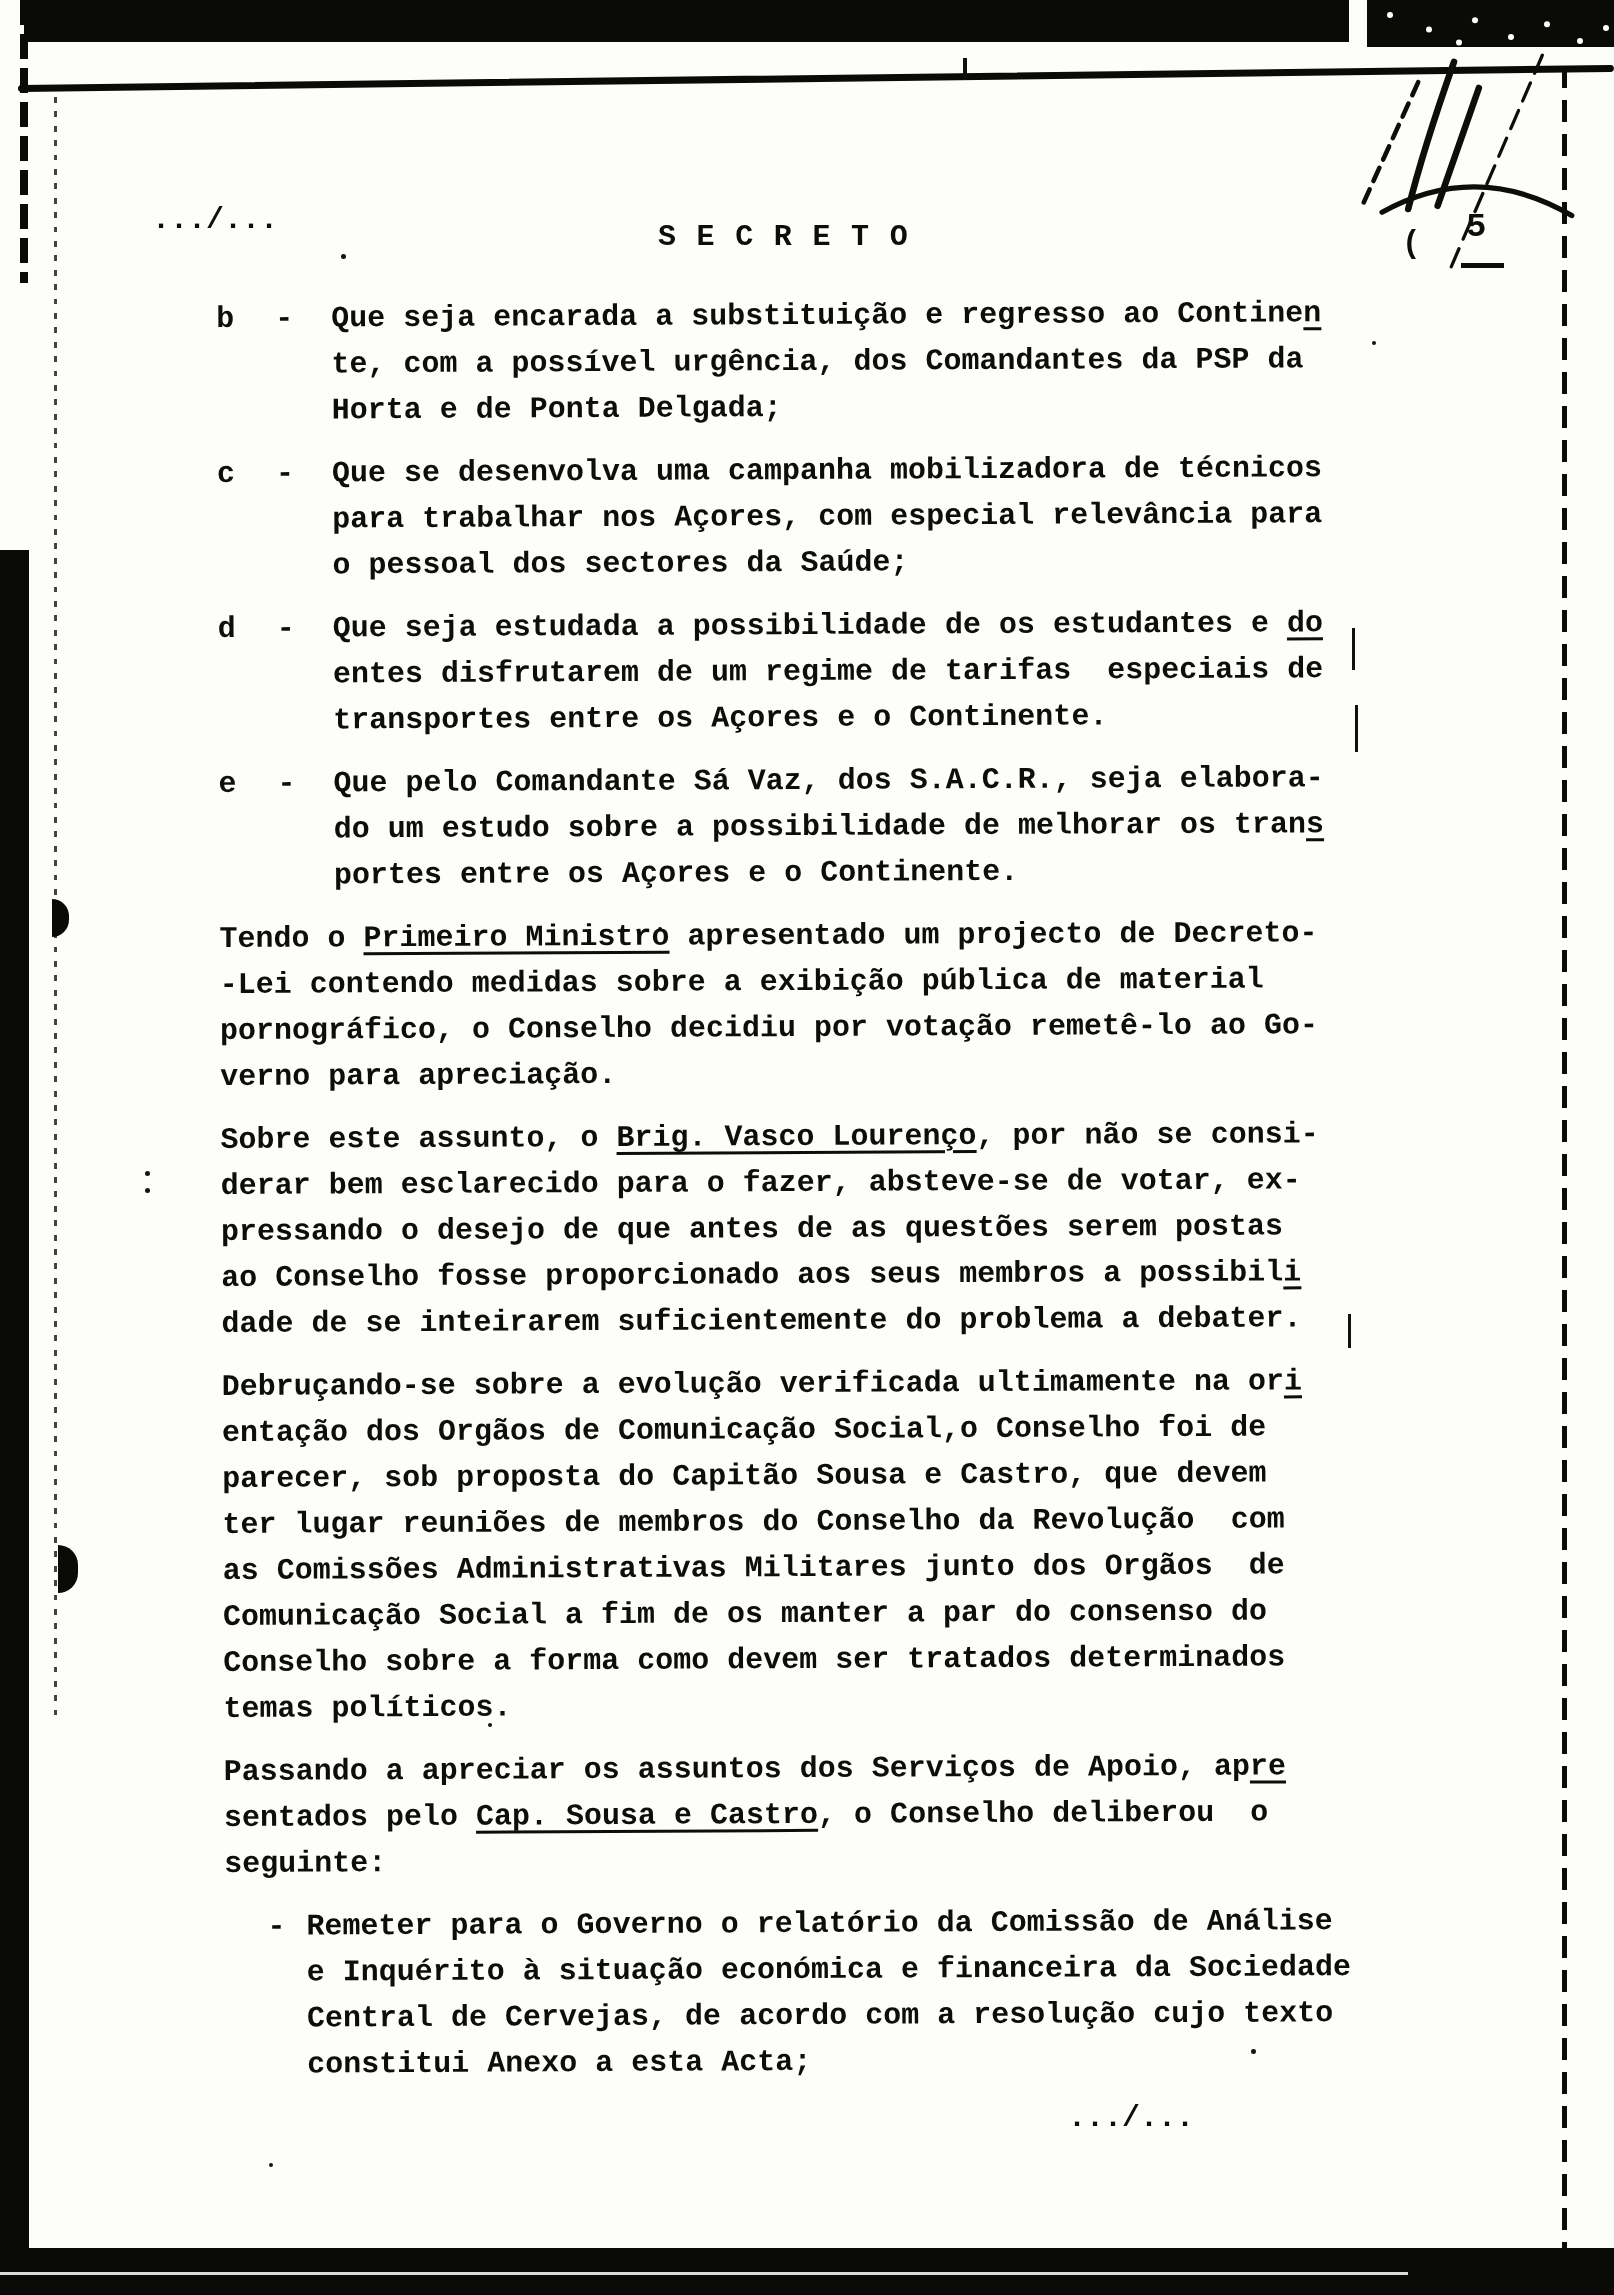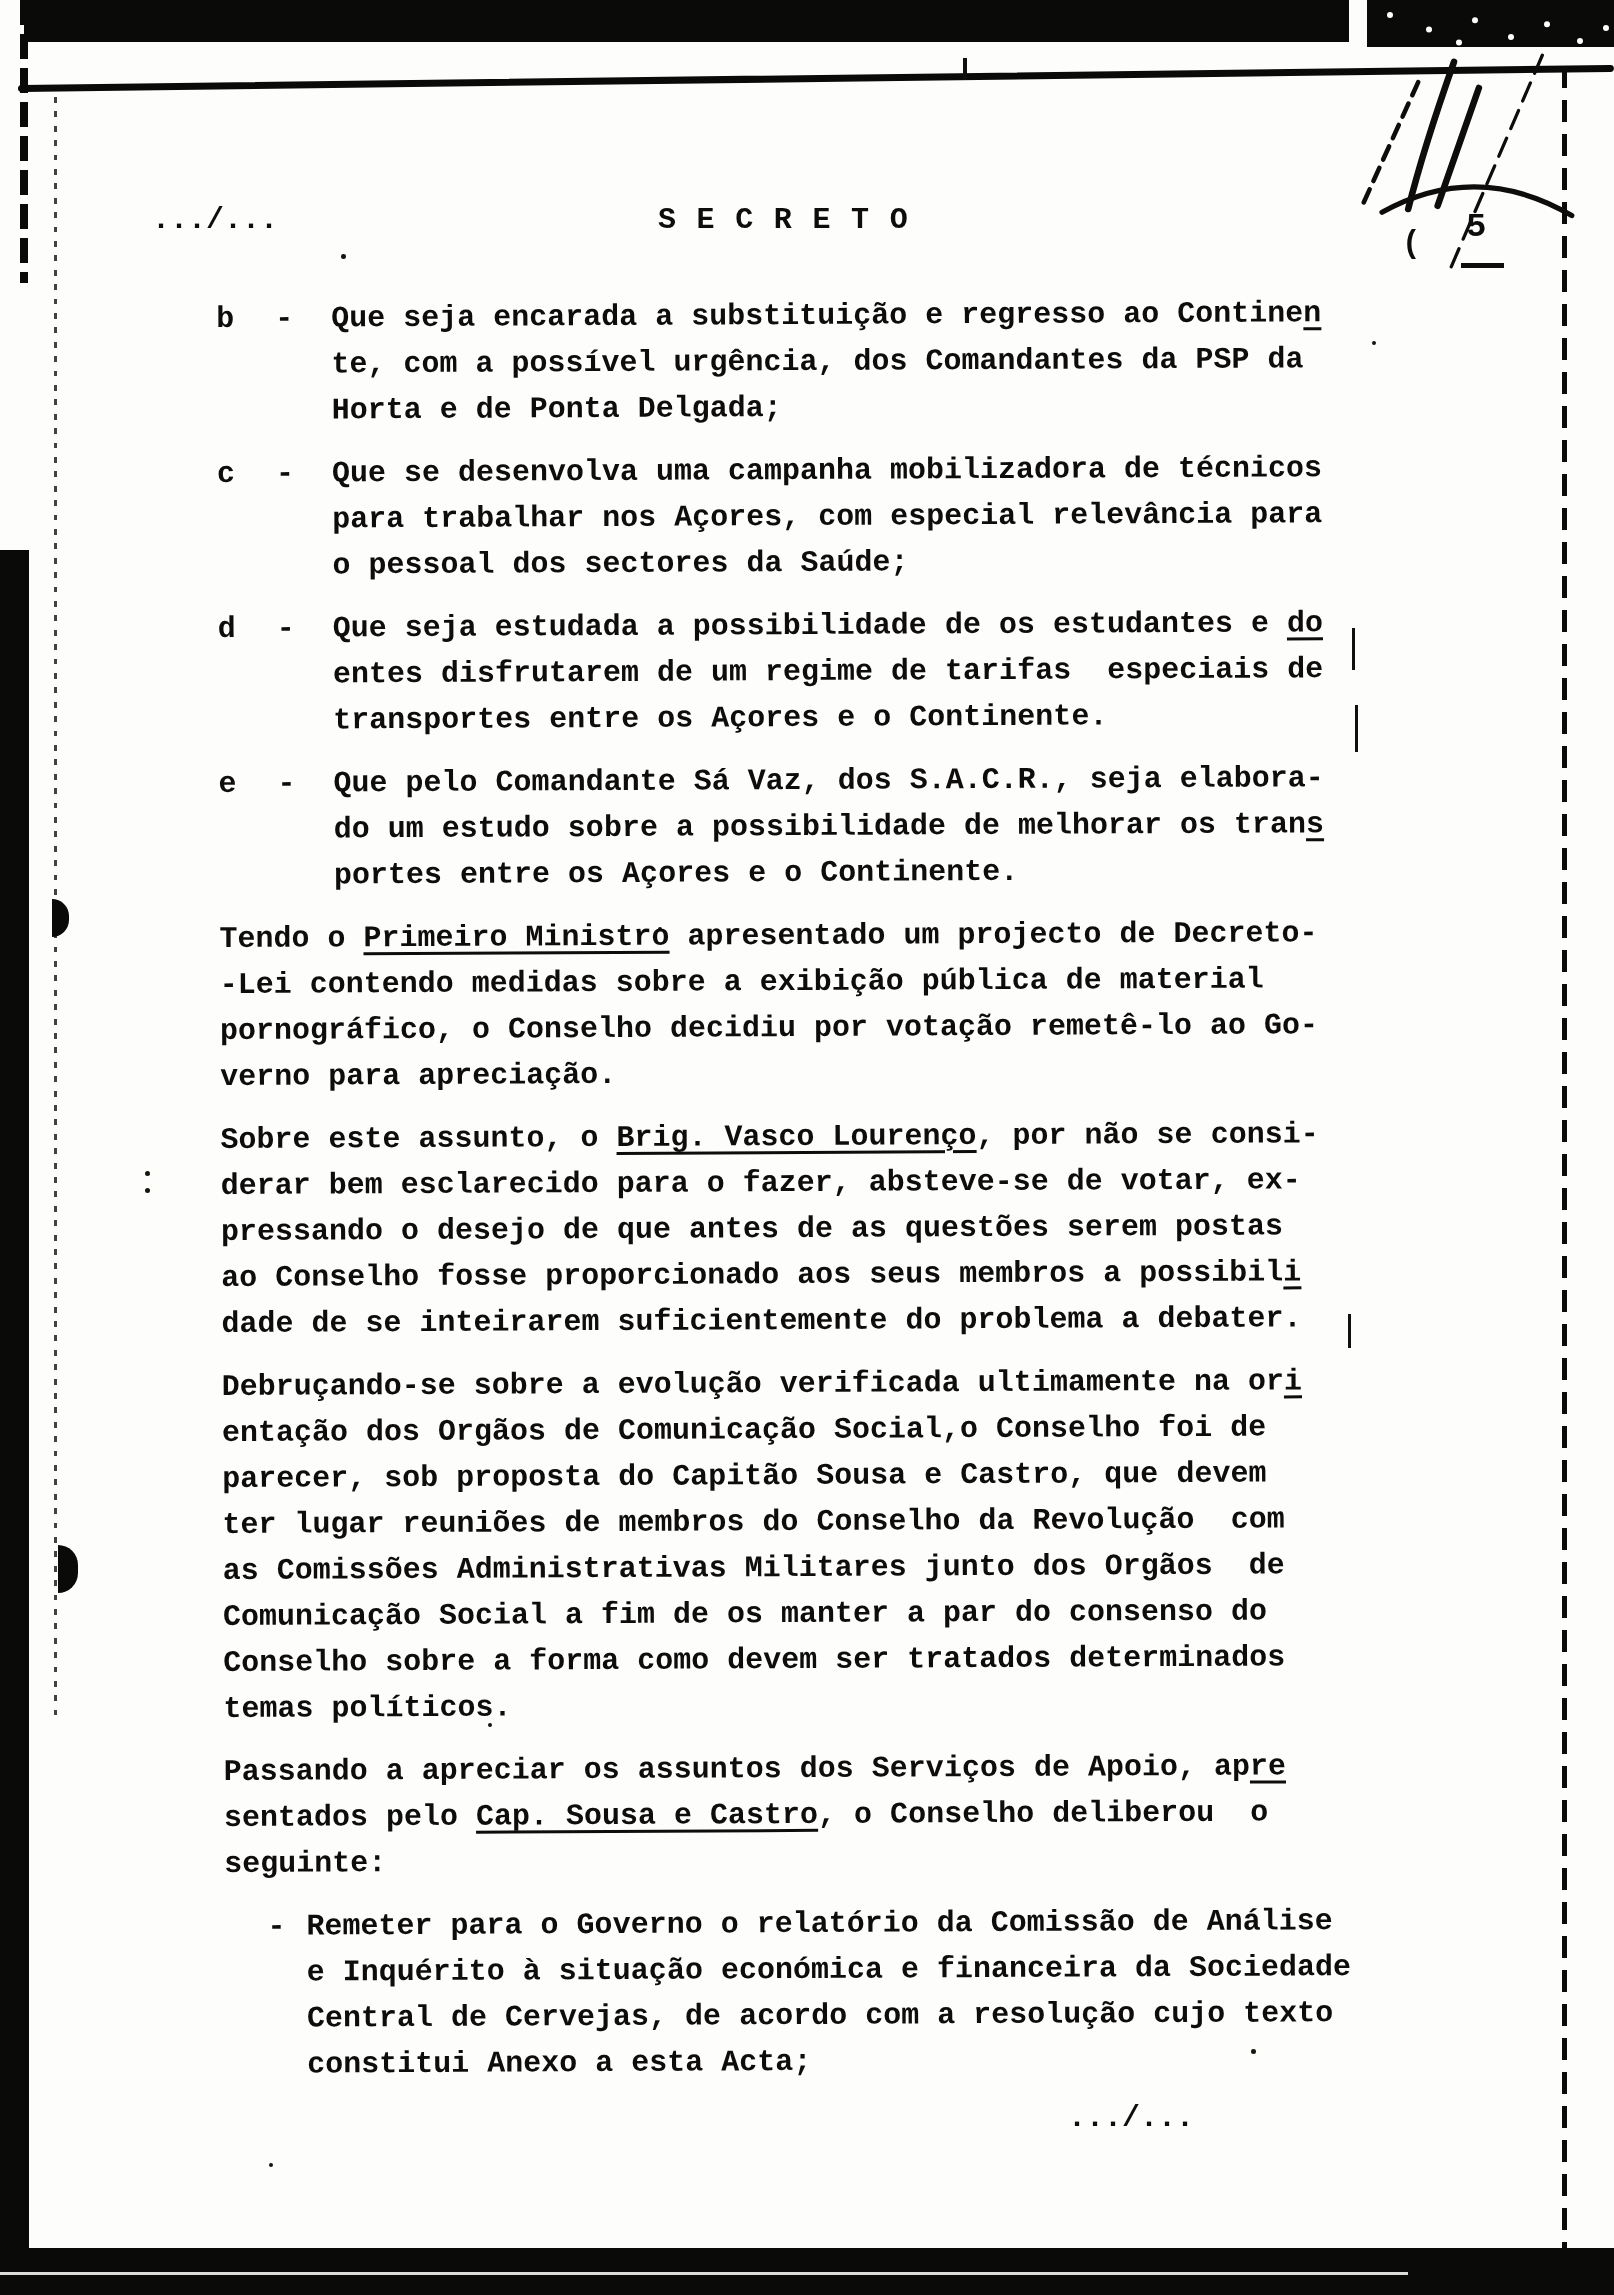--- a/index.html
+++ b/index.html
@@ -27,21 +27,21 @@
   .blob-1{left:52px;top:899px;width:17px;height:38px;}
   .blob-2{left:58px;top:1545px;width:19.7px;height:48px;}
   .right-dash-line{position:absolute;left:1562px;top:66px;width:4.6px;height:2184px;
     background:repeating-linear-gradient(180deg,#0c0b0a 0 22px,transparent 22px 34px);}
   .bottom-bar{left:0;top:2248px;width:1614px;height:47px;}
   .bottom-scratch{position:absolute;left:0;top:2272px;width:1408px;height:3.3px;background:#f3f2ee;opacity:.9;}
   .tick{position:absolute;background:#11100d;}
   .noise{position:absolute;background:#17150f;border-radius:50%;}
   
   .cont-top{position:absolute;left:152px;top:197px;}
-  .sec-title{position:absolute;left:658px;top:197px;letter-spacing:1.3px;}
+  .sec-title{position:absolute;left:658px;top:214px;letter-spacing:1.3px;}
   .paren-mark{position:absolute;left:1402px;top:221px;font-weight:700;font-size:31px;}
   .page-num{position:absolute;left:1466px;top:208px;font-weight:700;font-size:34px;}
   .page-num-underline{position:absolute;left:1461px;top:263px;width:43px;height:4.6px;background:#0e0d0b;}
   .hand-svg{position:absolute;left:1310px;top:52px;}
   
   .content{position:absolute;left:216px;top:296px;width:1143px;transform:rotate(-0.3deg);transform-origin:0 0;}
   .block{margin-top:17px;}
   .block:first-child{margin-top:0;}
   .item{display:flex;}
   .ilabel{width:59px;}

